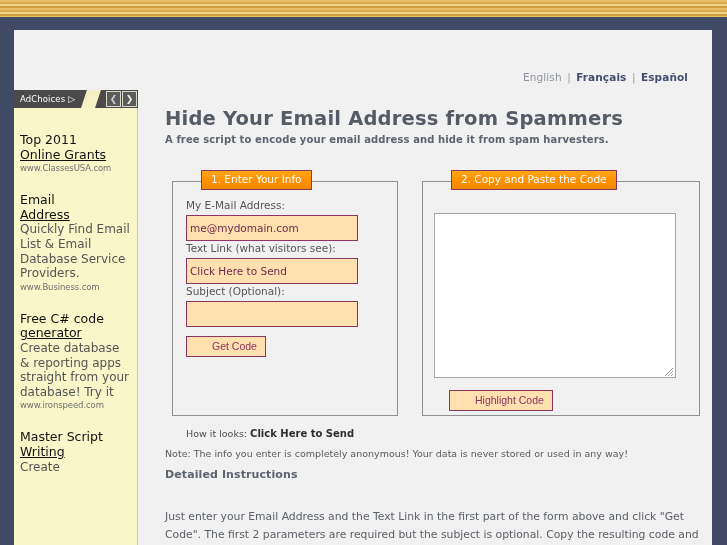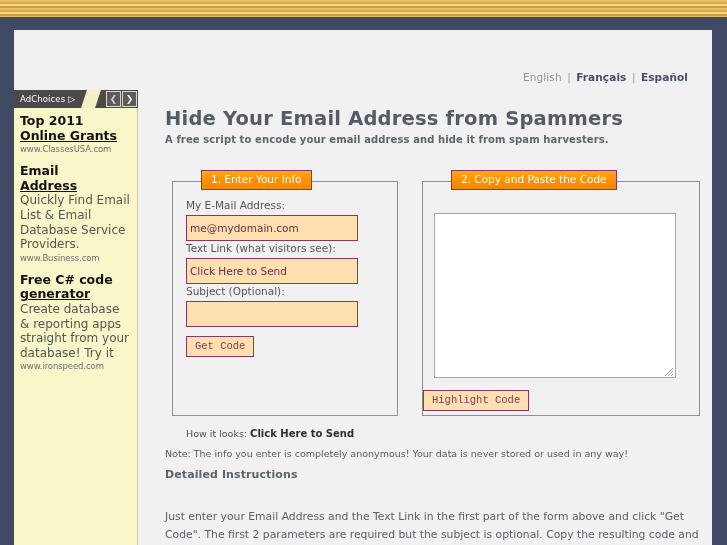--- a/index.html
+++ b/index.html
@@ -138,22 +138,23 @@
     background: #f9f7c9;
     border-right: 1px solid #c9c9b0;
     padding: 6px 6px 10px 6px;
     min-height: 470px;
     box-sizing: border-box;
   }
   .ad-unit { margin-bottom: 9px; }
   .ad-title {
     color: #111111;
     font-size: 12.5px;
-    font-weight: bold;
+    font-weight: normal;
     line-height: 14.6px;
+    margin-top: 19px;
   }
   .ad-title .u { text-decoration: underline; }
   .ad-desc {
     color: #555555;
     font-size: 12px;
     line-height: 14.6px;
   }
   .ad-url {
     color: #6f6f6f;
     font-size: 8.5px;
@@ -238,23 +239,23 @@
     font-size: 10.5px;
     padding: 12px 3px;
     box-sizing: border-box;
     outline: none;
   }
   .btn {
     position: absolute;
     background: #ffe0ae;
     border: 1px solid #8b3560;
     color: #8b3560;
-    font-family: Liberation Mono, monospace;
+    font-family: Liberation Sans, sans-serif;
     font-size: 10.5px;
-    padding: 3px 8px 4px 8px;
+    padding: 3px 8px 4px 25px;
     box-sizing: border-box;
     line-height: 1.15;
     cursor: pointer;
   }
   #howitlooks {
     position: absolute;
     left: 13px;
     top: 246px;
     font-size: 9.5px;
     color: #4d4d4d;
@@ -361,20 +362,27 @@
 
       <div class="ad-unit">
         <div class="ad-title">
           <span>Free C# code</span><br>
           <span class="u">generator</span>
         </div>
         <div class="ad-desc">Create database &amp; reporting apps straight from your database! Try it</div>
         <div class="ad-url">www.ironspeed.com</div>
       </div>
 
+      <div class="ad-unit">
+        <div class="ad-title">
+          <span>Master Script</span><br>
+          <span class="u">Writing</span>
+        </div>
+        <div class="ad-desc">Create</div>
+      </div>
 
     </div>
   </div>
 
   <div id="main-col">
 
     <div id="page-title">Hide Your Email Address from Spammers</div>
     <div id="page-subtitle">A free script to encode your email address and hide it from spam harvesters.</div>
 
     <div class="panel" id="panel-enter">
@@ -401,21 +409,21 @@
       <div class="panel-legend">2. Copy and Paste the Code</div>
 
       <textarea id="code-textarea" placeholder="" style=""></textarea>
 
       <svg id="resize-grip" viewBox="0 0 11 11">
         <line x1="10" y1="2" x2="2" y2="10" stroke="#9a9a9a" stroke-width="1"></line>
         <line x1="10" y1="5" x2="5" y2="10" stroke="#9a9a9a" stroke-width="1"></line>
         <line x1="10" y1="8" x2="8" y2="10" stroke="#9a9a9a" stroke-width="1"></line>
       </svg>
 
-      <button class="btn" style="left:0; top:208px;">Highlight Code</button>
+      <button class="btn" style="left:26px; top:208px;">Highlight Code</button>
     </div>
 
     <div id="note-line">Note: The info you enter is completely anonymous! Your data is never stored or used in any way!</div>
     <div id="instructions-heading">Detailed Instructions</div>
     <div id="instructions-body">Just enter your Email Address and the Text Link in the first part of the form above and click "Get Code". The first 2 parameters are required but the subject is optional. Copy the resulting code and use the</div>
 
   </div>
 </div>
 
 </body></html>

